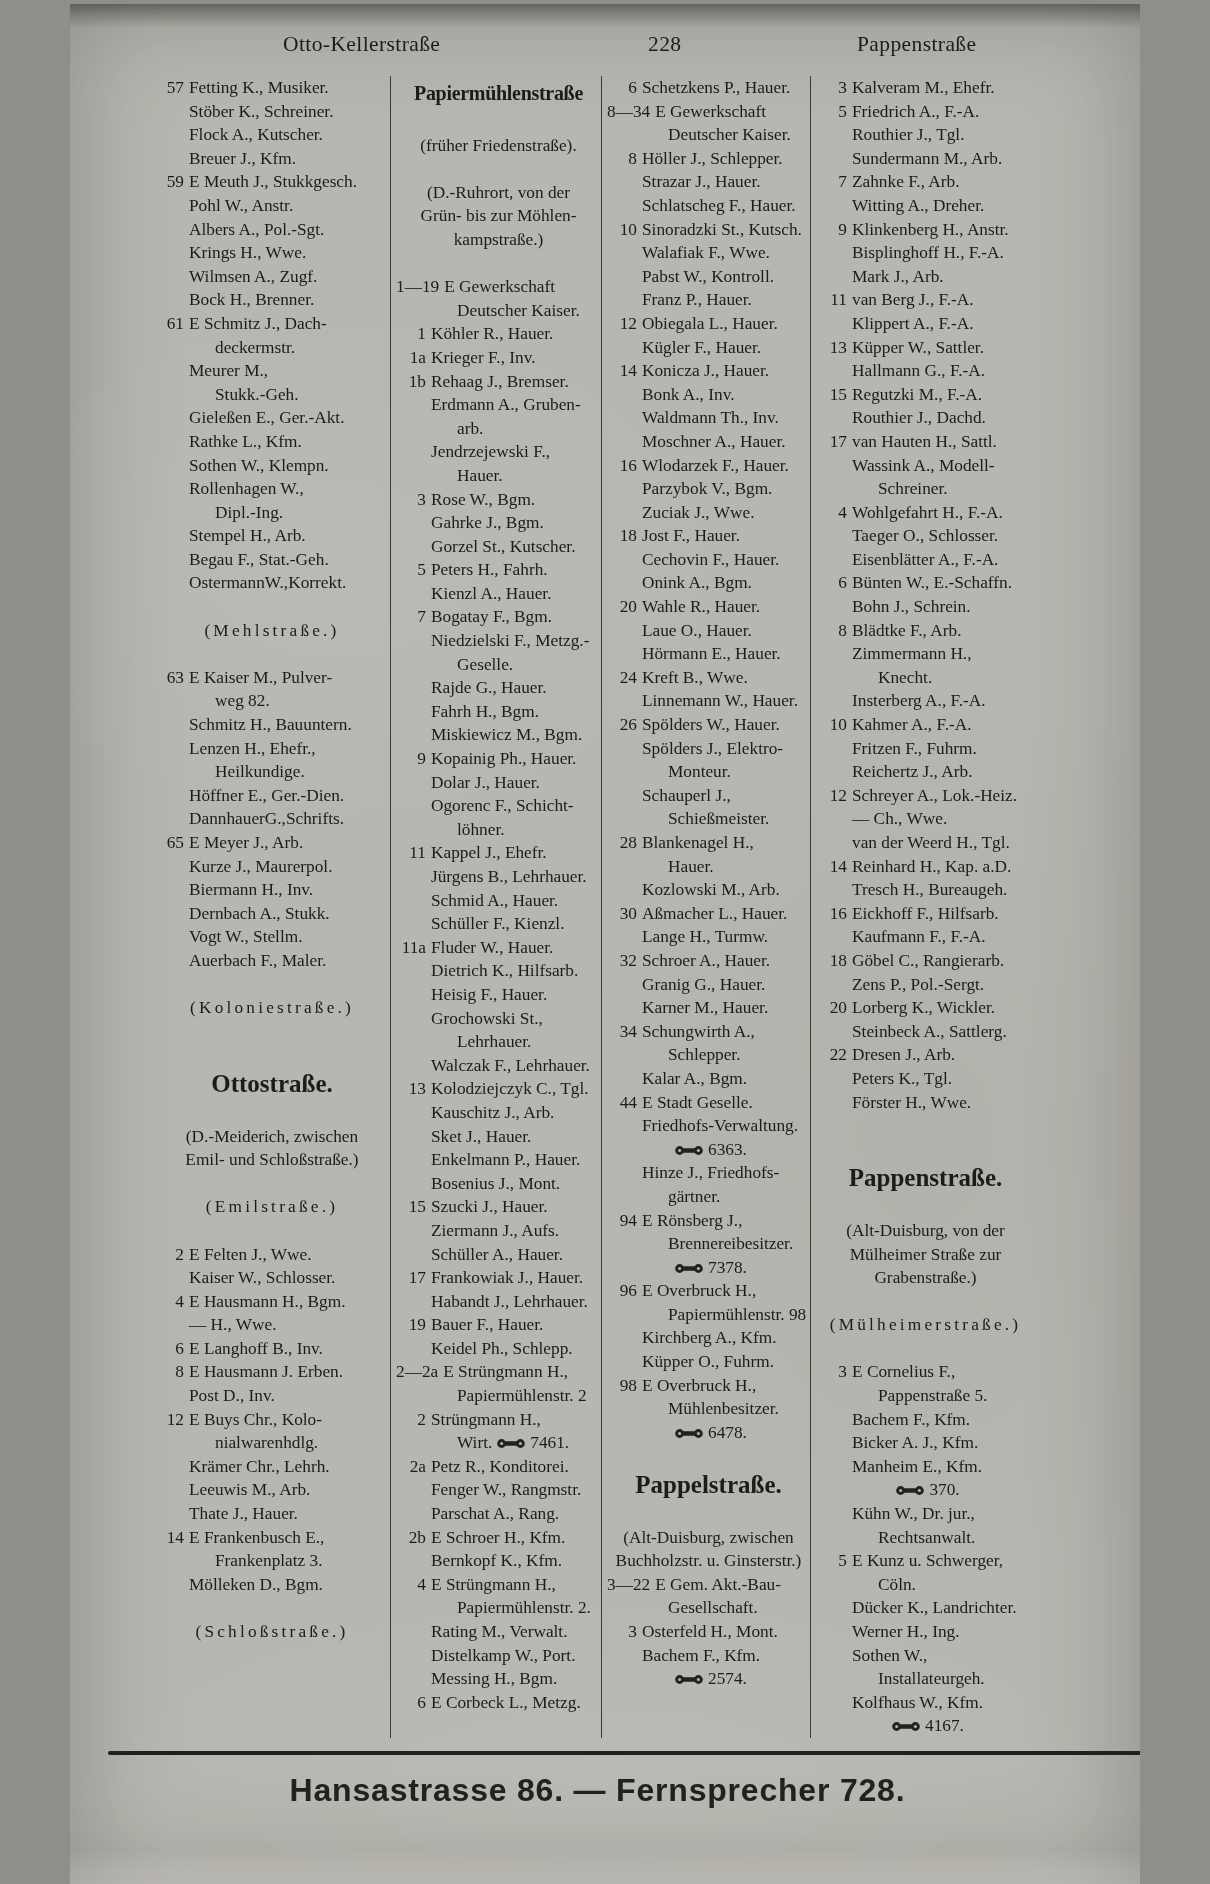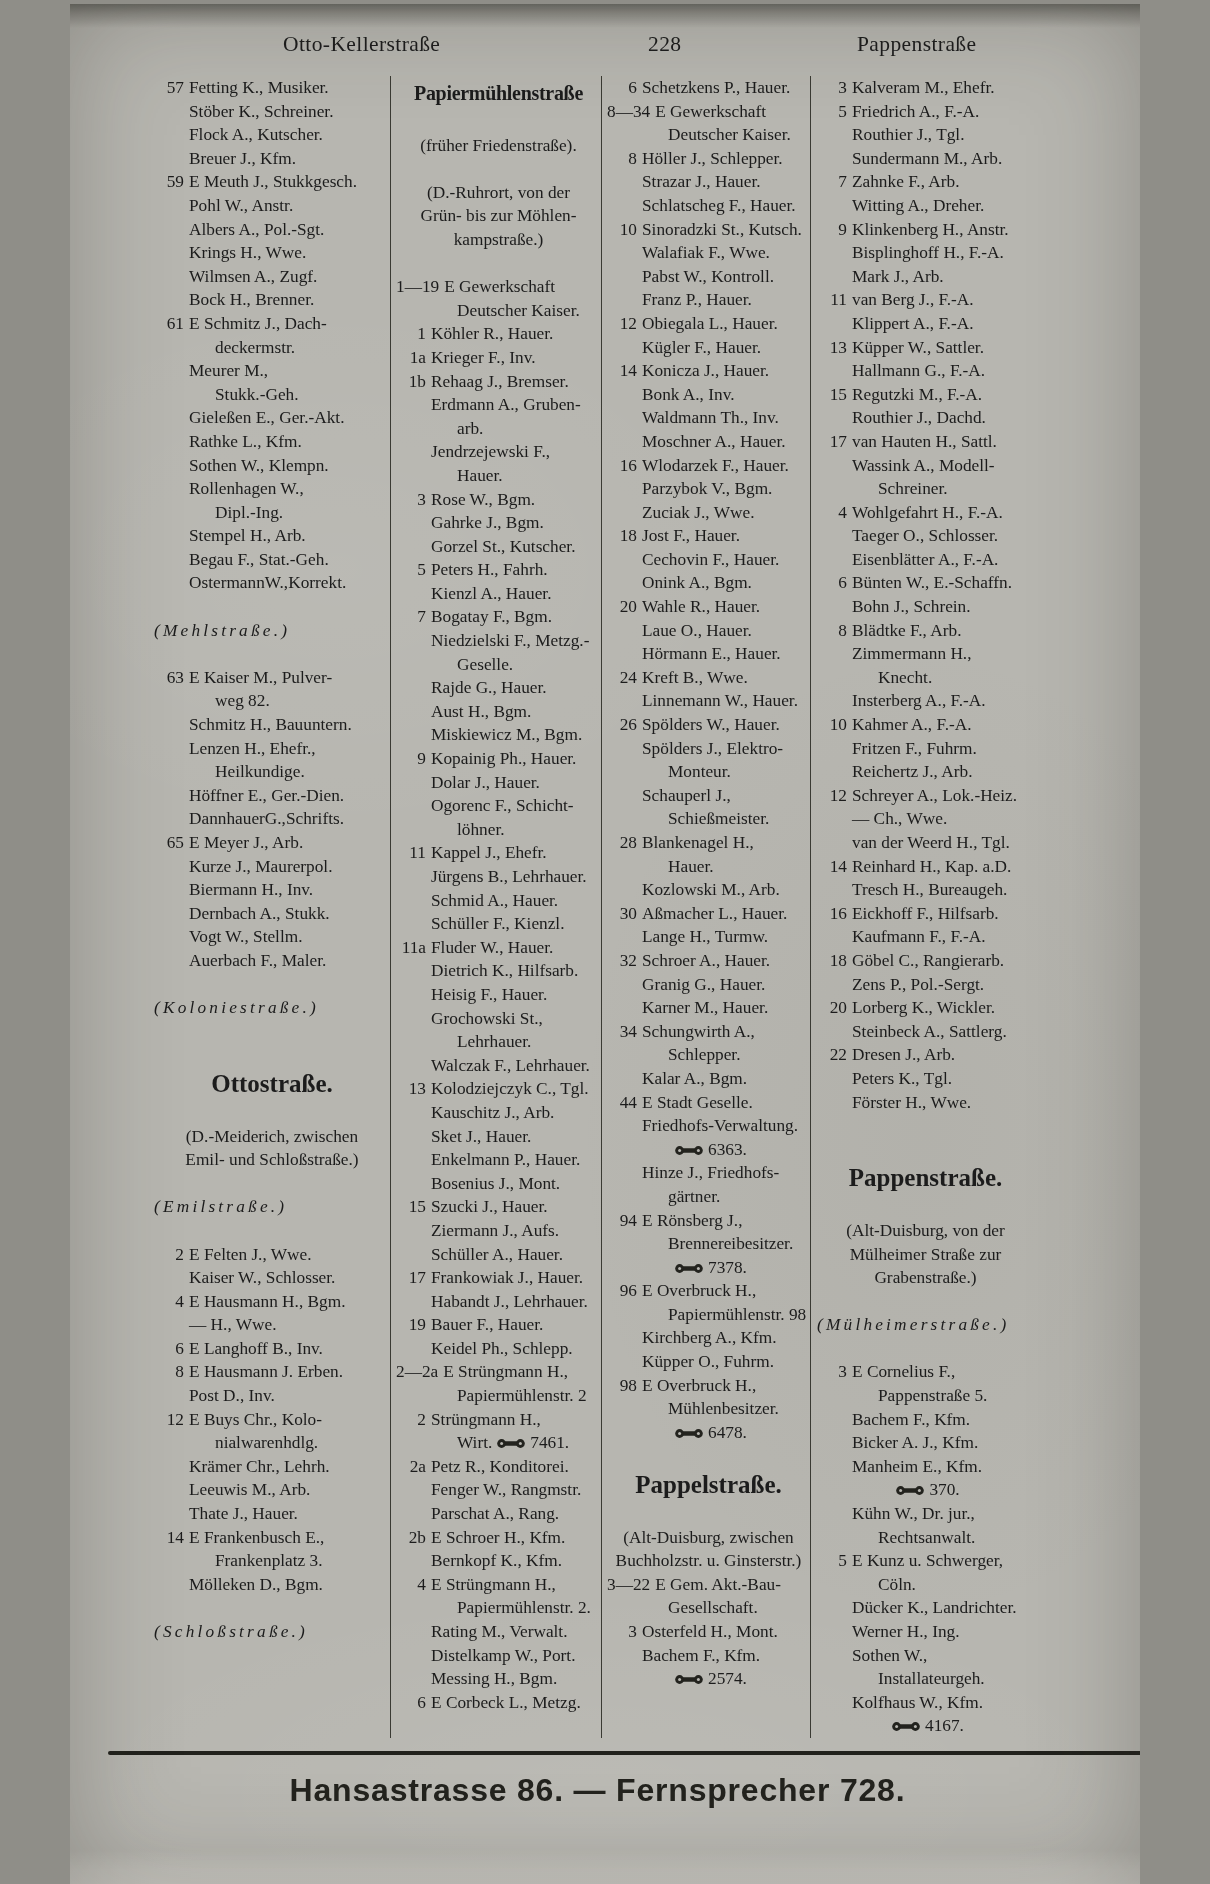--- a/index.html
+++ b/index.html
@@ -32,21 +32,21 @@
   .col:nth-child(3){width:209px;padding-left:5px;}
   .col:nth-child(4){width:224px;padding-left:6px;}
   .col + .col{border-left:1.6px solid #3a3a33;}
 
   .ln{display:block;height:23.6px;line-height:23.6px;font-size:17.3px;white-space:nowrap;}
   .ln.hasNum{display:flex;align-items:baseline;}
   .num{flex:none;min-width:30px;text-align:right;padding-right:5px;}
   .ln.noNum{padding-left:35px;}
   .ln.i{padding-left:61px;}
   .ln.c{text-align:center;padding:0 2px;}
-  .ln.g{text-align:left;letter-spacing:3.2px;font-style:italic;}
+  .ln.g{text-align:center;letter-spacing:3.2px;}
   .ln.h{text-align:center;font-weight:bold;height:34px;line-height:34px;font-size:25px;letter-spacing:0;}
   .ln.h.h-long{font-size:20px;letter-spacing:-.3px;}
   .ln.b{height:23.6px;}
   .tel-icon{display:inline-block;vertical-align:-1px;margin:0 5px;}
   .tel-icon svg{display:block;}
 
   .ad-rule{position:absolute;left:38px;top:1747px;width:1066px;height:4px;background:#21211c;border-radius:2px;z-index:3;}
   .ad{position:absolute;left:55px;top:1760px;width:945px;text-align:center;
     font-family:"Liberation Sans","DejaVu Sans",sans-serif;font-weight:bold;color:#23231e;z-index:3;}
   .ad-line1{font-size:48px;letter-spacing:1.5px;white-space:nowrap;}
@@ -208,21 +208,21 @@
           <span class="txt">Peters H., Fahrh.</span>
         </div>
         <div class="ln noNum"><span class="txt">Kienzl A., Hauer.</span></div>
         <div class="ln hasNum">
           <span class="num">7</span>
           <span class="txt">Bogatay F., Bgm.</span>
         </div>
         <div class="ln noNum"><span class="txt">Niedzielski F., Metzg.-</span></div>
         <div class="ln i"><span class="txt">Geselle.</span></div>
         <div class="ln noNum"><span class="txt">Rajde G., Hauer.</span></div>
-        <div class="ln noNum"><span class="txt">Aust H., Bgm.</span></div>
+        <div class="ln noNum"><span class="txt">Fahrh H., Bgm.</span></div>
         <div class="ln noNum"><span class="txt">Miskiewicz M., Bgm.</span></div>
         <div class="ln hasNum">
           <span class="num">9</span>
           <span class="txt">Kopainig Ph., Hauer.</span>
         </div>
         <div class="ln noNum"><span class="txt">Dolar J., Hauer.</span></div>
         <div class="ln noNum"><span class="txt">Ogorenc F., Schicht-</span></div>
         <div class="ln i"><span class="txt">löhner.</span></div>
         <div class="ln hasNum">
           <span class="num">11</span>

